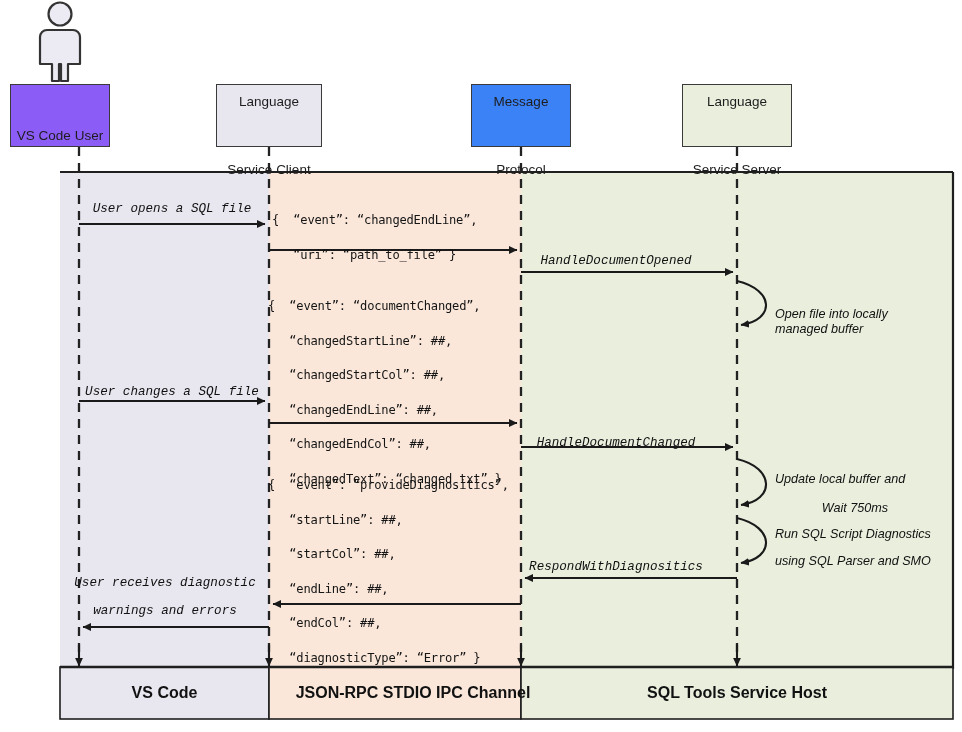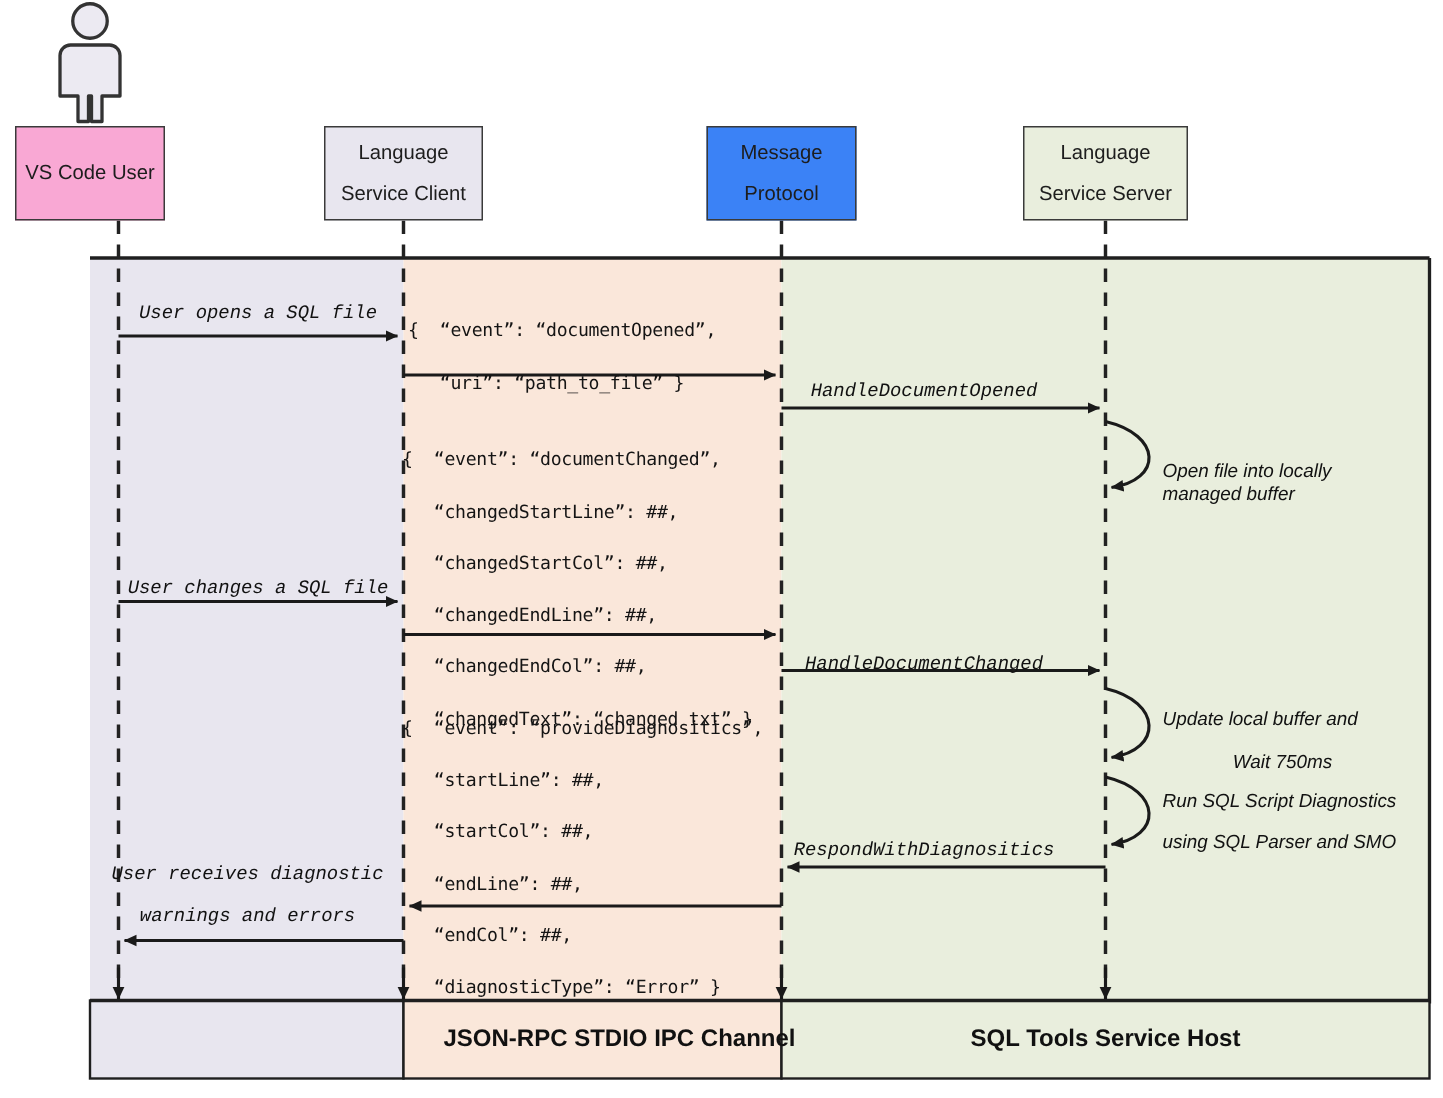--- a/index.html
+++ b/index.html
@@ -4,21 +4,21 @@
 <style>
   html,body{margin:0;padding:0;background:#ffffff;}
   body{width:962px;height:732px;position:relative;
        font-family:"Liberation Sans",sans-serif;color:#1a1a1a;}
   #stage{position:absolute;left:0;top:0;width:962px;height:732px;overflow:hidden;}
   svg#canvas{position:absolute;left:0;top:0;width:962px;height:732px;}
 
   .hdr-box{position:absolute;border:1.5px solid #3a3a3a;box-sizing:border-box;
            display:flex;flex-direction:column;align-items:center;justify-content:center;
            font-size:13.5px;line-height:1.95;color:#1d1d1d;}
-  .hdr-box span{display:block;white-space:nowrap;}
+  .hdr-box span{display:block;white-space:nowrap;margin-top:41px;}
 
   .foot-label{position:absolute;display:flex;align-items:center;justify-content:center;
               font-size:16px;font-weight:bold;color:#111;box-sizing:border-box;}
 
   .msg{position:absolute;font-style:italic;font-size:12.6px;color:#111;
        white-space:nowrap;line-height:1.0;}
   .msg.ctr{transform:translateX(-50%);font-family:Liberation Mono, monospace;}
 
   .note{position:absolute;font-style:italic;font-size:12.6px;color:#111;
         white-space:nowrap;line-height:1.0;}
@@ -89,21 +89,21 @@
       <line x1="521" y1="645" x2="521" y2="666" marker-end="url(#ah)"></line>
       <line x1="737" y1="645" x2="737" y2="666" marker-end="url(#ah)"></line>
     </g>
 
     <rect x="60" y="667" width="209" height="52" fill="#e8e6ef" stroke="#1f1f1f" stroke-width="1.6"></rect>
     <rect x="269" y="667" width="252" height="52" fill="#fae7da" stroke="#1f1f1f" stroke-width="1.6"></rect>
     <rect x="521" y="667" width="432" height="52" fill="#e9eedd" stroke="#1f1f1f" stroke-width="1.6"></rect>
     <line x1="60" y1="667" x2="953" y2="667" stroke="#1f1f1f" stroke-width="2.4"></line>
   </svg>
 
-  <div class="hdr-box" style="left:10px;top:84px;width:100px;height:63px;background:#f9a8d4;">
+  <div class="hdr-box" style="left:10px;top:84px;width:100px;height:63px;background:#8b5cf6;">
     <span>VS Code User</span>
   </div>
 
   <div class="hdr-box" style="left:216px;top:84px;width:106px;height:63px;background:#e8e6ef;">
     <span>Language</span>
     <span>Service Client</span>
   </div>
 
   <div class="hdr-box" style="left:471px;top:84px;width:100px;height:63px;background:#3b82f6;">
     <span>Message</span>
@@ -130,33 +130,34 @@
 
   <div class="note" style="left:775px;top:308px;">Open file into locally</div>
   <div class="note" style="left:775px;top:323px;">managed buffer</div>
 
   <div class="note" style="left:775px;top:473px;">Update local buffer and</div>
   <div class="note ctr" style="left:855px;top:502px;">Wait 750ms</div>
 
   <div class="note" style="left:775px;top:528px;">Run SQL Script Diagnostics</div>
   <div class="note" style="left:775px;top:555px;">using SQL Parser and SMO</div>
 
-  <div class="json" style="left:272px;top:203px;line-height:35px;">{  “event”: “documentOpened”,
+  <div class="json" style="left:272px;top:203px;line-height:35px;">{  “event”: “changedEndLine”,
    “uri”: “path_to_file” }</div>
 
   <div class="json" style="left:268px;top:289px;line-height:34.5px;">{  “event”: “documentChanged”,
    “changedStartLine”: ##,
    “changedStartCol”: ##,
    “changedEndLine”: ##,
    “changedEndCol”: ##,
    “changedText”: “changed txt” }</div>
 
   <div class="json" style="left:268px;top:468px;line-height:34.5px;">{  “event”: “provideDiagnositics”,
    “startLine”: ##,
    “startCol”: ##,
    “endLine”: ##,
    “endCol”: ##,
    “diagnosticType”: “Error” }</div>
 
+  <div class="foot-label" style="left:60px;top:667px;width:209px;height:52px;">VS Code</div>
   <div class="foot-label" style="left:269px;top:667px;width:288px;height:52px;">JSON-RPC STDIO IPC Channel</div>
   <div class="foot-label" style="left:521px;top:667px;width:432px;height:52px;">SQL Tools Service Host</div>
 
 </div>
 
 </body></html>

